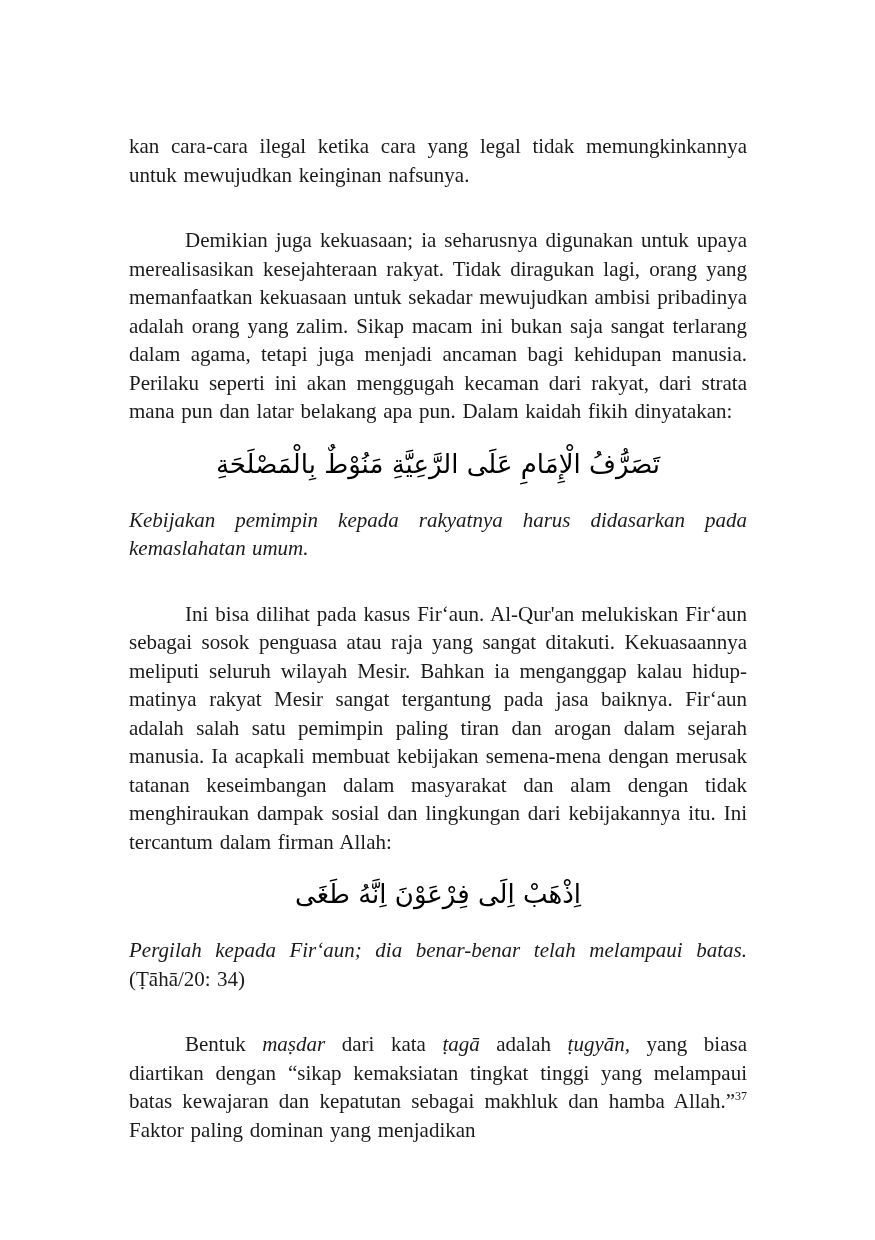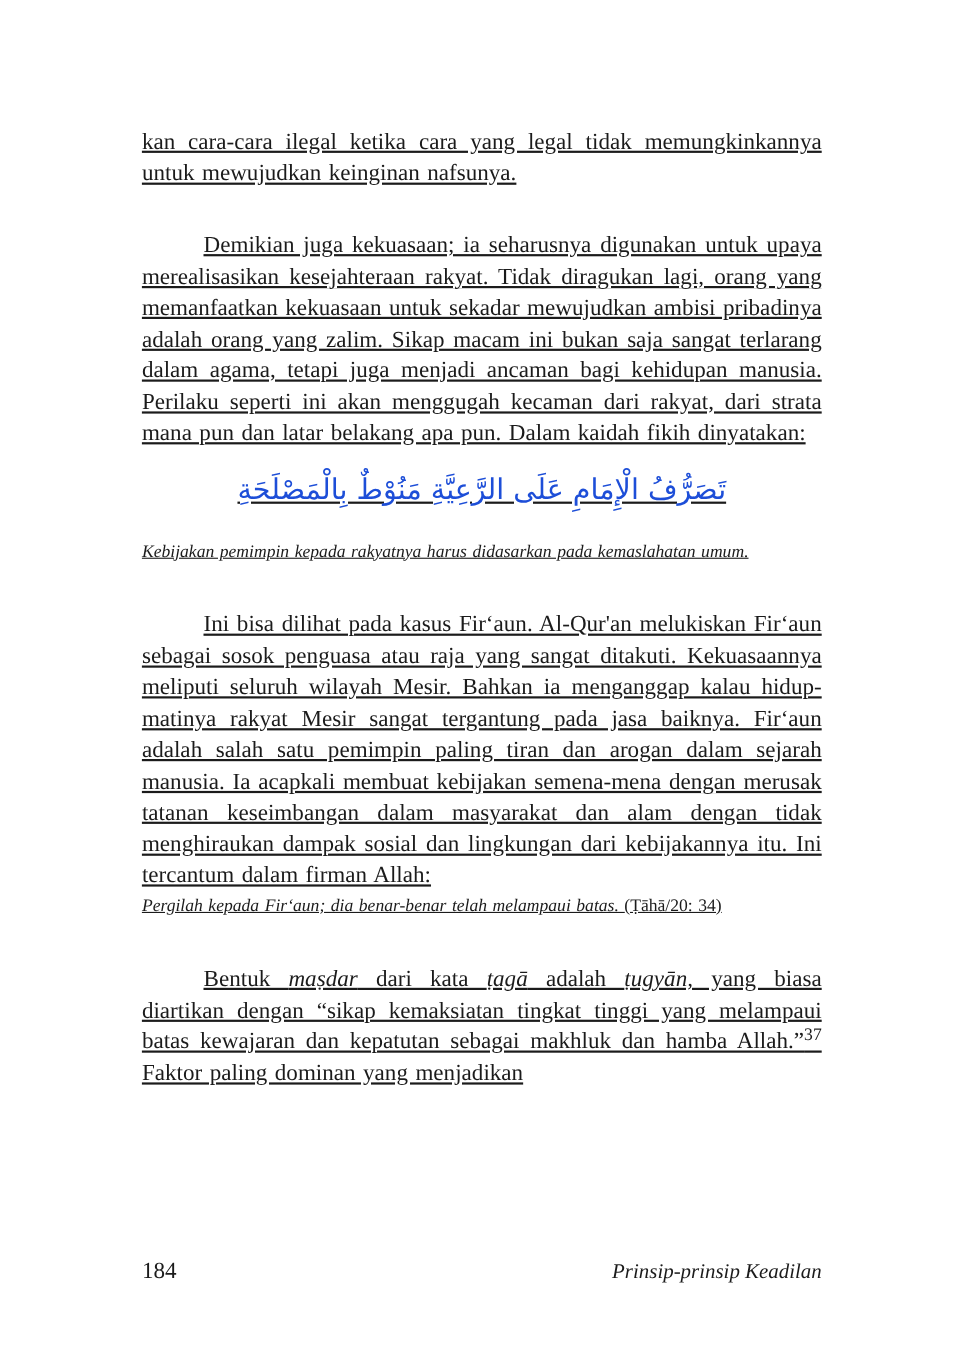--- a/index.html
+++ b/index.html
@@ -12,53 +12,52 @@
     width: 875px;
     height: 1240px;
     background: #ffffff;
     font-family: "Liberation Serif", "DejaVu Serif", serif;
     color: #1b1b1b;
     overflow: hidden;
   }
   .content {
     position: absolute;
     left: 129px;
-    top: 114px;
+    top: 132px;
     width: 618px;
-    text-decoration: underline;
   }
   .body-par {
     font-size: 21px;
     line-height: 28.5px;
     text-align: justify;
     margin: 0;
     word-spacing: 1.5px;
   }
   .indent { text-indent: 56px; margin-top: 37px; }
   .arabic {
     direction: rtl;
     text-align: center;
     font-family: "DejaVu Sans", sans-serif;
     font-size: 26px;
     line-height: 56px;
     margin: 10px 0 14px 0;
-    color: #1d4ed8;
+    color: #000000;
   }
   .trans {
-    font-size: 16px;
+    font-size: 21px;
     line-height: 28.5px;
     text-align: justify;
     margin: 0 0 6px 0;
     font-style: italic;
     word-spacing: 1px;
   }
   .trans .roman { font-style: normal; }
   .it { font-style: italic; }
   sup {
-    font-size: 16px;
+    font-size: 12px;
     line-height: 0;
     vertical-align: super;
   }
   .footer {
     position: absolute;
     left: 129px;
     right: 128px;
     top: 1143px;
     display: flex;
     justify-content: space-between;
@@ -76,24 +75,21 @@
     <p class="body-par">kan cara-cara ilegal ketika cara yang legal tidak memungkinkannya untuk mewujudkan keinginan nafsunya.</p>
 
     <p class="body-par indent">Demikian juga kekuasaan; ia seharusnya digunakan untuk upaya merealisasikan kesejahteraan rakyat. Tidak diragukan lagi, orang yang memanfaatkan kekuasaan untuk sekadar mewujudkan ambisi pribadinya adalah orang yang zalim. Sikap macam ini bukan saja sangat terlarang dalam agama, tetapi juga menjadi ancaman bagi kehidupan manusia. Perilaku seperti ini akan menggugah kecaman dari rakyat, dari strata mana pun dan latar belakang apa pun. Dalam kaidah fikih dinyatakan:</p>
 
     <div class="arabic">تَصَرُّفُ الْإِمَامِ عَلَى الرَّعِيَّةِ مَنُوْطٌ بِالْمَصْلَحَةِ</div>
 
     <p class="trans">Kebijakan pemimpin kepada rakyatnya harus didasarkan pada kemaslahatan umum.</p>
 
     <p class="body-par indent">Ini bisa dilihat pada kasus Fir‘aun. Al-Qur'an melukiskan Fir‘aun sebagai sosok penguasa atau raja yang sangat ditakuti. Kekuasaannya meliputi seluruh wilayah Mesir. Bahkan ia menganggap kalau hidup-matinya rakyat Mesir sangat tergantung pada jasa baiknya. Fir‘aun adalah salah satu pemimpin paling tiran dan arogan dalam sejarah manusia. Ia acapkali membuat kebijakan semena-mena dengan merusak tatanan keseimbangan dalam masyarakat dan alam dengan tidak menghiraukan dampak sosial dan lingkungan dari kebijakannya itu. Ini tercantum dalam firman Allah:</p>
 
+    <div class="arabic">اِذْهَبْ اِلَى فِرْعَوْنَ اِنَّهُ طَغَى</div>
 
     <p class="trans"><span class="it">Pergilah kepada Fir‘aun; dia benar-benar telah melampaui batas. </span><span class="roman">(Ṭāhā/20: 34)</span></p>
 
     <p class="body-par indent"><span class="roman">Bentuk </span><span class="it">maṣdar</span><span class="roman"> dari kata </span><span class="it">ṭagā</span><span class="roman"> adalah </span><span class="it">ṭugyān,</span><span class="roman"> yang biasa diartikan dengan “sikap kemaksiatan tingkat tinggi yang melampaui batas kewajaran dan kepatutan sebagai makhluk dan hamba Allah.”</span><sup>37</sup><span class="roman"> Faktor paling dominan yang menjadikan</span></p>
 
   </div>
 
-  <div class="footer">
-    <span class="pagenum">184</span>
-    <span class="runtitle">Prinsip-prinsip Keadilan</span>
-  </div>
 </div>
 
 </body></html>

